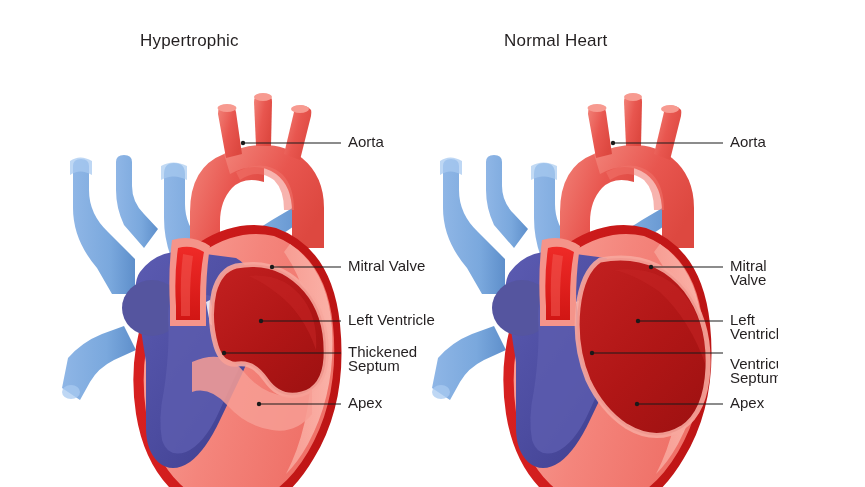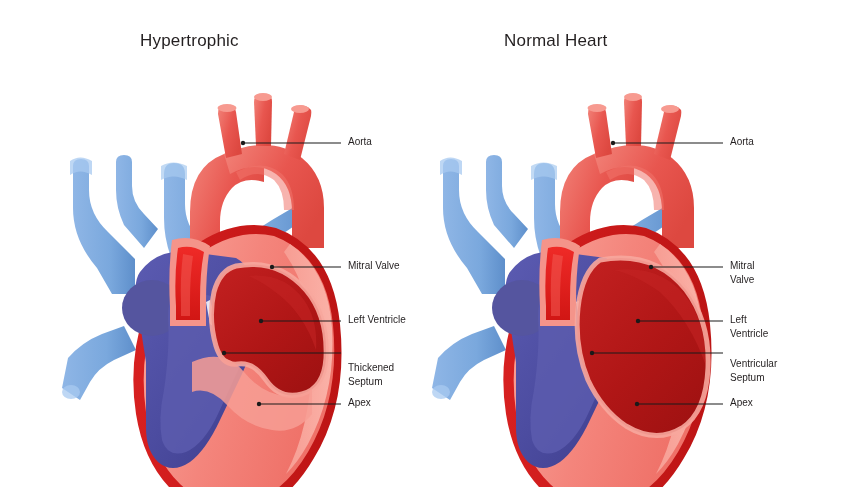--- a/index.html
+++ b/index.html
@@ -22,21 +22,21 @@
     letter-spacing: 0.2px;
     white-space: nowrap;
   }
   #title-left  { left: 140px; top: 31px; }
   #title-right { left: 504px; top: 31px; }
 
   .diagram { position: absolute; top: 0; left: 0; }
 
   .label {
     position: absolute;
-    font-size: 10px;
+    font-size: 15px;
     color: #231f20;
     line-height: 14px;
     white-space: pre-line;
   }
 </style>
 </head>
 <body>
 
 <div id="page">
 
@@ -230,21 +230,21 @@
       </g>
   </svg>
 
   <div class="panel-title" id="title-left">Hypertrophic</div>
   <div class="panel-title" id="title-right">Normal Heart</div>
 
   <div id="labels-layer">
       <div class="label" style="left: 348px; top: 135px;">Aorta</div>
       <div class="label" style="left: 348px; top: 259px;">Mitral Valve</div>
       <div class="label" style="left: 348px; top: 313px;">Left Ventricle</div>
-      <div class="label" style="left: 348px; top: 345px; margin-top: 16px;">Thickened
+      <div class="label" style="left: 348px; top: 345px;">Thickened
 Septum</div>
       <div class="label" style="left: 348px; top: 396px;">Apex</div>
       <div class="label" style="left: 730px; top: 135px;">Aorta</div>
       <div class="label" style="left: 730px; top: 259px;">Mitral Valve</div>
       <div class="label" style="left: 730px; top: 313px;">Left Ventricle</div>
       <div class="label" style="left: 730px; top: 357px;">Ventricular
 Septum</div>
       <div class="label" style="left: 730px; top: 396px;">Apex</div>
     </div>
 

